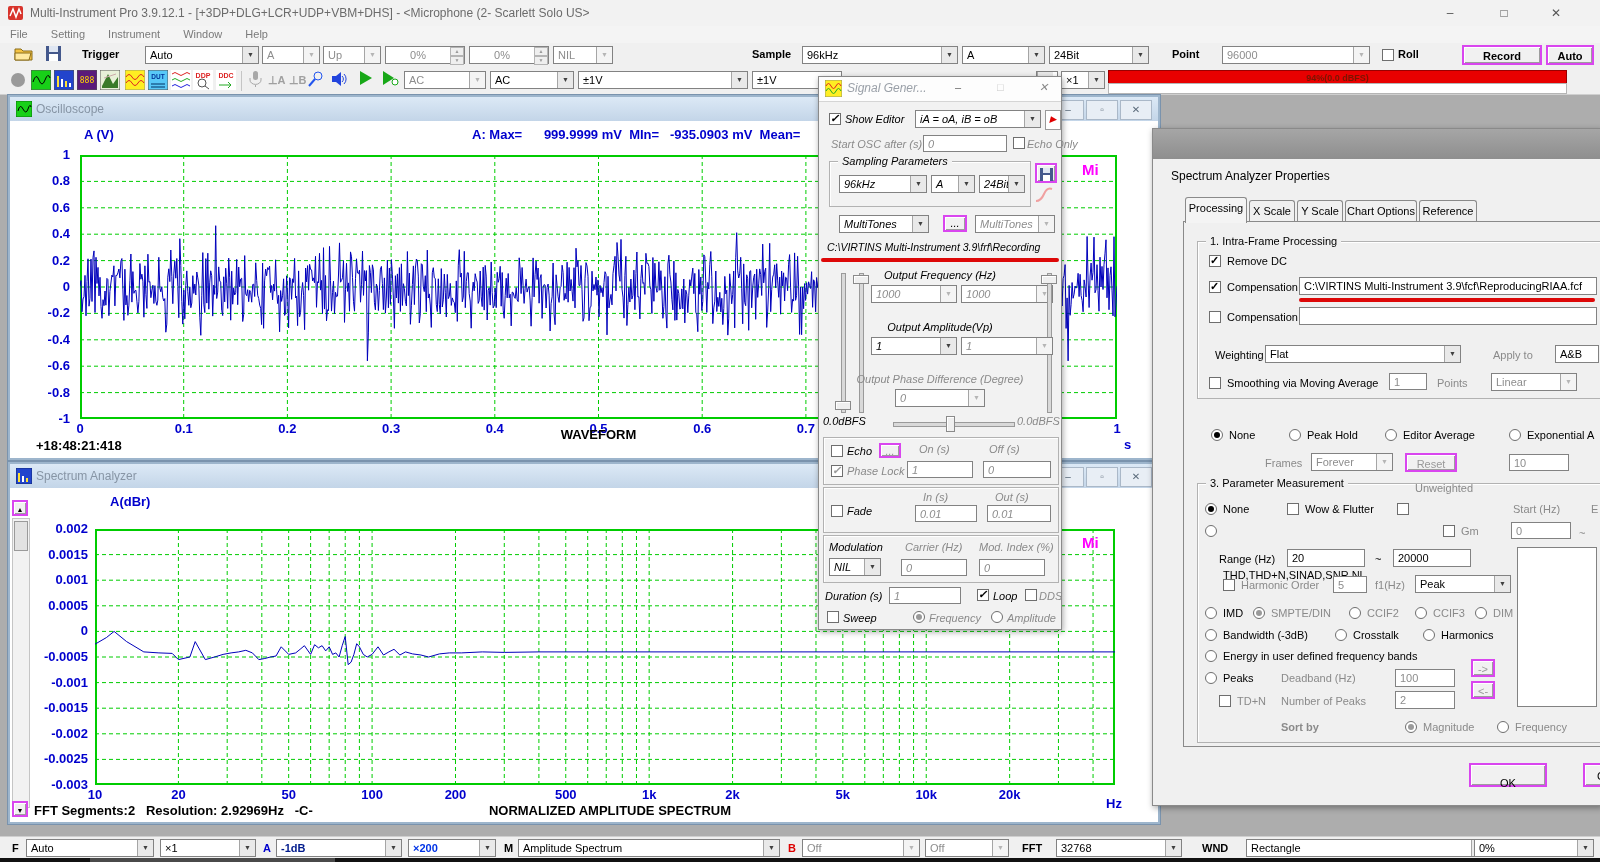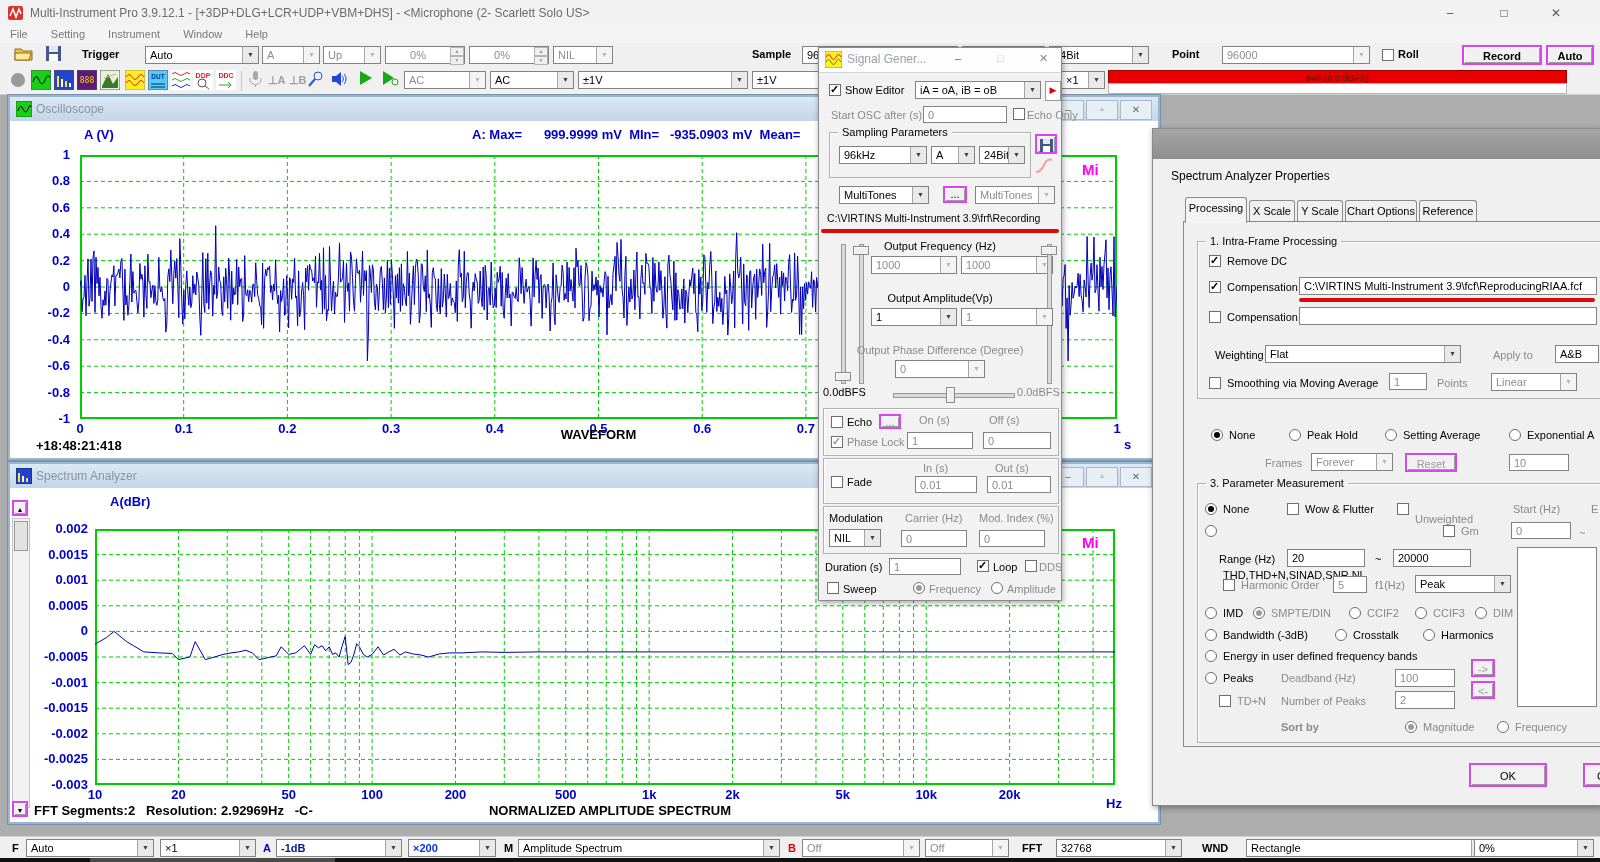--- a/index.html
+++ b/index.html
@@ -447,40 +447,40 @@
     <div class="abs combo dis" style="left:338px;top:244px;width:86px;z-index:2;">
         <span class="ct">Linear</span>
         <span class="arr">▼</span>
       </div>
 
     <span class="radio on" style="left:58px;top:300px;z-index:2;"></span>
     <span class="abs lbl" style="left:76px;top:300px;z-index:2;">None</span>
     <span class="radio" style="left:136px;top:300px;z-index:2;"></span>
     <span class="abs lbl" style="left:154px;top:300px;z-index:2;">Peak Hold</span>
     <span class="radio" style="left:232px;top:300px;z-index:2;"></span>
-    <span class="abs lbl" style="left:250px;top:300px;z-index:2;">Setting Average</span>
+    <span class="abs lbl" style="left:250px;top:300px;z-index:2;">Editor Average</span>
     <span class="radio" style="left:356px;top:300px;z-index:2;"></span>
     <span class="abs lbl" style="left:374px;top:300px;z-index:2;white-space:nowrap;">Exponential A</span>
     <span class="abs lbl gray" style="left:112px;top:328px;z-index:2;">Frames</span>
     <div class="abs combo dis" style="left:158px;top:324px;width:82px;z-index:2;">
         <span class="ct">Forever</span>
         <span class="arr">▼</span>
       </div>
     <div class="abs btn dis" style="left:252px;top:324px;width:52px;height:19px;padding-top:3px;z-index:2;">Reset</div>
     <div class="abs field dis" style="left:356px;top:325px;width:60px;z-index:2;">10</div>
 
     <div class="group" style="left:44px;top:354px;width:402px;height:258px;z-index:2;">
       <span class="leg">3. Parameter Measurement</span>
     </div>
     <span class="radio on" style="left:52px;top:374px;z-index:2;"></span>
     <span class="abs lbl" style="left:70px;top:374px;z-index:2;">None</span>
     <span class="chk" style="left:134px;top:374px;z-index:2;"></span>
     <span class="abs lbl" style="left:152px;top:374px;z-index:2;">Wow &amp; Flutter</span>
     <span class="chk" style="left:244px;top:374px;z-index:2;"></span>
-    <span class="abs lbl gray" style="left:262px;top:384px;z-index:2;">Unweighted</span>
+    <span class="abs lbl gray" style="left:262px;top:353px;z-index:2;">Unweighted</span>
     <span class="abs lbl gray" style="left:360px;top:374px;z-index:2;">Start (Hz)</span>
     <span class="abs lbl gray" style="left:438px;top:374px;z-index:2;">E</span>
     <span class="radio" style="left:52px;top:396px;z-index:2;"></span>
     <span class="abs lbl" style="left:70px;top:396px;z-index:2;margin-top:44px;">THD,THD+N,SINAD,SNR,NL</span>
     <span class="chk" style="left:290px;top:396px;z-index:2;"></span>
     <span class="abs lbl gray" style="left:308px;top:396px;z-index:2;">Gm</span>
     <div class="abs field dis" style="left:358px;top:393px;width:60px;z-index:2;">0</div>
     <span class="abs lbl gray" style="left:426px;top:398px;z-index:2;">~</span>
     <span class="abs lbl" style="left:66px;top:424px;z-index:2;">Range (Hz)</span>
     <div class="abs field" style="left:134px;top:420px;width:78px;height:18px;z-index:2;">20</div>
@@ -521,25 +521,25 @@
     <span class="chk" style="left:66px;top:566px;z-index:2;"></span>
     <span class="abs lbl gray" style="left:84px;top:566px;z-index:2;">TD+N</span>
     <span class="abs lbl gray" style="left:128px;top:566px;z-index:2;">Number of Peaks</span>
     <div class="abs field dis" style="left:242px;top:562px;width:60px;height:18px;z-index:2;">2</div>
     <span class="abs lbl gray" style="left:128px;top:592px;z-index:2;font-weight:bold;">Sort by</span>
     <span class="radio on dis" style="left:252px;top:592px;z-index:2;"></span>
     <span class="abs lbl gray" style="left:270px;top:592px;z-index:2;">Magnitude</span>
     <span class="radio" style="left:344px;top:592px;z-index:2;"></span>
     <span class="abs lbl gray" style="left:362px;top:592px;z-index:2;">Frequency</span>
     <div class="abs" style="left:364px;top:418px;width:78px;height:158px;background:#fff;border:1px solid #828282;z-index:2;"></div>
-    <div class="abs btn" style="left:316px;top:634px;width:78px;height:24px;padding-top:5px;z-index:2;">OK</div>
+    <div class="abs btn" style="left:316px;top:634px;width:78px;height:24px;padding-top:12px;z-index:2;">OK</div>
     <div class="abs btn" style="left:430px;top:634px;width:70px;height:24px;padding-top:5px;z-index:2;text-align:left;padding-left:12px;">Cancel</div>
   </div>
 
-  <div class="dlg" style="left:818px;top:47px;width:242px;height:552px;z-index:10;background:#f2f2f2;">
+  <div class="dlg" style="left:818px;top:76px;width:242px;height:552px;z-index:10;background:#f2f2f2;font-style:italic;">
     <div class="abs" style="left:0;top:0;width:242px;height:24px;background:#fdfdfd;border-bottom:1px solid #d5d5d5;">
       <span class="abs" style="left:6px;top:3px;"><svg width="17" height="17">
             <rect width="17" height="17" fill="#ffee22" stroke="#996"></rect>
             <path d="M1 6 Q3.5 1 6 6 T11 6 T16 6" stroke="#d22" fill="none"></path>
             <path d="M1 11 Q3.5 6 6 11 T11 11 T16 11" stroke="#2a2" fill="none"></path>
           </svg></span>
       <span class="abs" style="left:28px;top:4px;color:#9aa0a8;font-size:12px;">Signal Gener...</span>
       <span class="abs" style="left:136px;top:4px;color:#666;">–</span>
       <span class="abs" style="left:178px;top:4px;color:#c9c9c9;">□</span>
       <span class="abs" style="left:220px;top:4px;color:#888;">✕</span>

